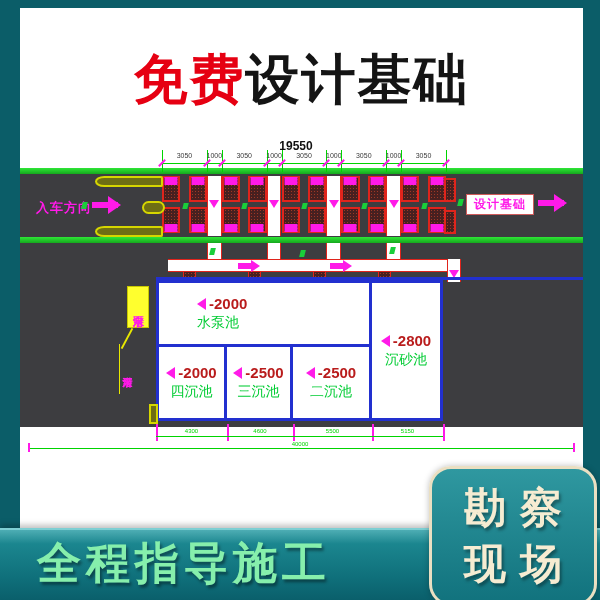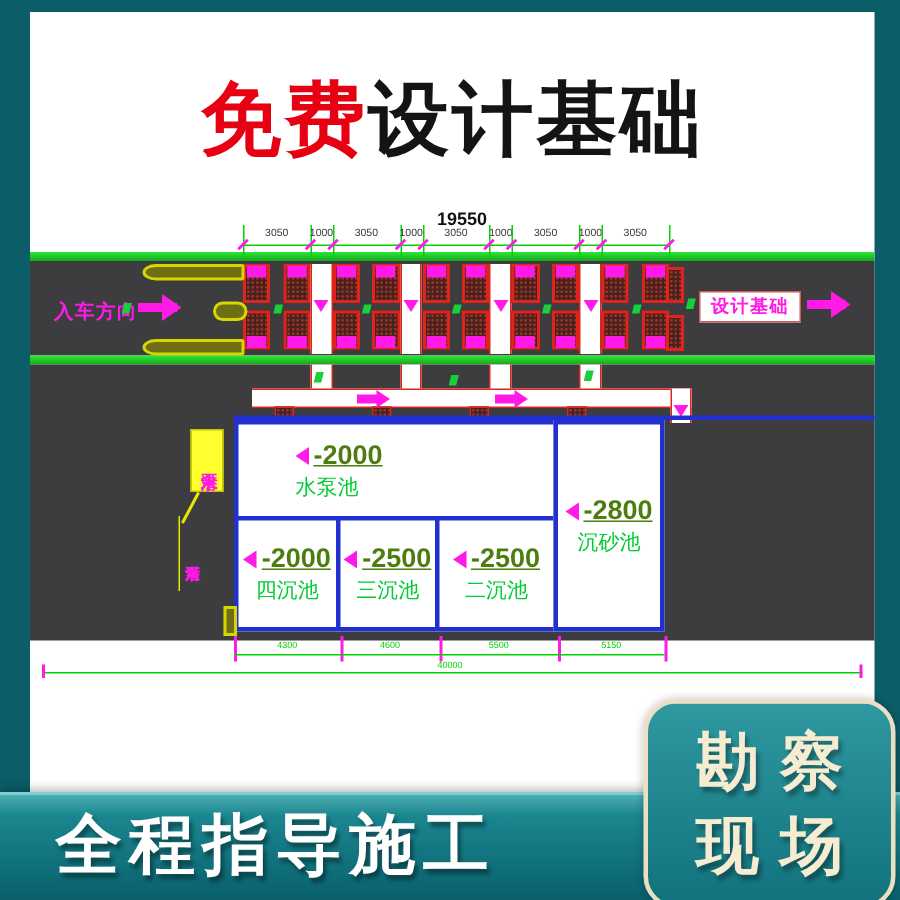--- a/index.html
+++ b/index.html
@@ -48,42 +48,42 @@
   
   .wedge{background:#6e6e14;border:2px solid #d6d600;box-sizing:border-box;border-radius:10px 2px 2px 10px / 6px 2px 2px 6px;}
   #stopper{left:142px;top:201px;width:23px;height:13px;background:#6e6e14;border:2px solid #d6d600;border-radius:7px;box-sizing:border-box;}
   .roadlabel{color:#ff1ae8;font-weight:bold;font-size:13px;letter-spacing:1px;white-space:nowrap;}
   #exit-box{left:466px;top:194px;width:68px;height:21px;background:#fff;border:1px solid #cf5a5a;box-sizing:border-box;
       text-align:center;line-height:19px;font-size:12px;}
   
   #blueline{left:156px;top:277px;width:427px;height:3px;background:#2230cf;}
   .pool{background:#fff;border:3px solid #2230cf;box-sizing:border-box;display:flex;flex-direction:column;justify-content:center;align-items:center;}
   .depth-row{display:flex;align-items:center;gap:3px;}
-  .depth{font-size:18px;color:#4d7c0f;font-weight:bold;white-space:nowrap;text-decoration:underline;}
+  .depth{font-size:15px;color:#b91c1c;font-weight:bold;white-space:nowrap;}
   .tri-left{width:0;height:0;border:6px solid transparent;border-right:9px solid #ff1ae8;border-left:none;}
   .pname{font-size:14px;color:#00cc33;margin-top:2px;white-space:nowrap;}
   #pool-pump{align-items:flex-start;padding-left:38px;}
   #slope{right:5px;top:56px;color:#ff1ae8;font-size:13px;font-weight:bold;position:absolute;}
   
   .btick{width:2px;background:#ff1ae8;}
   .bdimlabel{font-size:6px;color:#00d400;transform:translateX(-50%);white-space:nowrap;}
   
   #ann-box{left:127px;top:286px;width:22px;height:42px;background:#ffff2e;border:1px solid #c8c800;box-sizing:border-box;
       display:flex;align-items:center;justify-content:center;}
   #ann-box span{writing-mode:vertical-rl;text-orientation:upright;color:#ff1ae8;font-size:11px;font-weight:bold;line-height:1;}
   #leader{left:126px;top:327px;width:2px;height:23px;background:#e8e800;transform:rotate(28deg);}
   #ann-strip{left:119px;top:344px;width:14px;height:50px;border-left:1px solid #e8e800;
       display:flex;align-items:center;justify-content:center;}
   #ann-strip span{writing-mode:vertical-rl;text-orientation:upright;color:#ff1ae8;font-size:10px;font-weight:bold;line-height:1;}
   #ysq{left:149px;top:404px;width:9px;height:20px;background:#6e6e14;border:2px solid #d6d600;box-sizing:border-box;}
   
   #footer-bar{left:0;top:528px;width:600px;height:72px;
       background:linear-gradient(180deg,#55b3b9 0%,#1b868f 22%,#0f6f7a 70%,#0a5f6b 100%);
       box-shadow:inset 0 2px 0 #7ecfd3, 0 -3px 6px rgba(0,0,0,.25);}
-  #footer-left{left:16px;top:534px;width:336px;text-align:center;font-size:44px;font-weight:bold;color:#ffffff;
+  #footer-left{left:16px;top:534px;width:336px;text-align:center;font-size:44px;font-weight:bold;color:#86efac;
       letter-spacing:5px;text-shadow:2px 3px 3px rgba(0,0,0,.4);}
   #footer-right{left:429px;top:466px;width:168px;height:140px;border:3px solid #eadfc2;border-radius:22px;box-sizing:border-box;
       background:linear-gradient(180deg,#2f98a0,#11727d);display:flex;flex-direction:column;justify-content:center;align-items:center;
       box-shadow:0 0 6px rgba(0,0,0,.25);}
   .fr-line{font-size:42px;font-weight:bold;color:#f6ecd2;letter-spacing:14px;margin-right:-14px;line-height:56px;
       text-shadow:2px 3px 3px rgba(0,0,0,.35);}
 </style>
 </head>
 <body>
 
@@ -92,21 +92,21 @@
 
   <div class="abs" id="title">
     <span class="free">免费</span><span class="rest">设计基础</span>
   </div>
 
   <div class="abs green-stripe" style="top:168px"></div>
   <div class="abs" id="road"></div>
   <div class="abs green-stripe" style="top:237px"></div>
   <div class="abs" id="ground"></div>
 
-  <div class="abs" id="dim-total" style="left:308px">19550</div>
+  <div class="abs" id="dim-total" style="left:296px">19550</div>
   <div class="abs dimline" style="left:162px;top:163px;width:284px"></div>
   <div id="topdims">
       <div class="abs extline" style="left:162px"></div>
       <div class="abs dimtick" style="left:162px;top:163px"></div>
       <div class="abs dimtext" style="left:184.4987012987013px;top:152px">3050</div>
       <div class="abs extline" style="left:206.99740259740258px"></div>
       <div class="abs dimtick" style="left:206.99740259740258px;top:163px"></div>
       <div class="abs dimtext" style="left:214.37402597402595px;top:152px">1000</div>
       <div class="abs extline" style="left:221.75064935064933px"></div>
       <div class="abs dimtick" style="left:221.75064935064933px;top:163px"></div>

